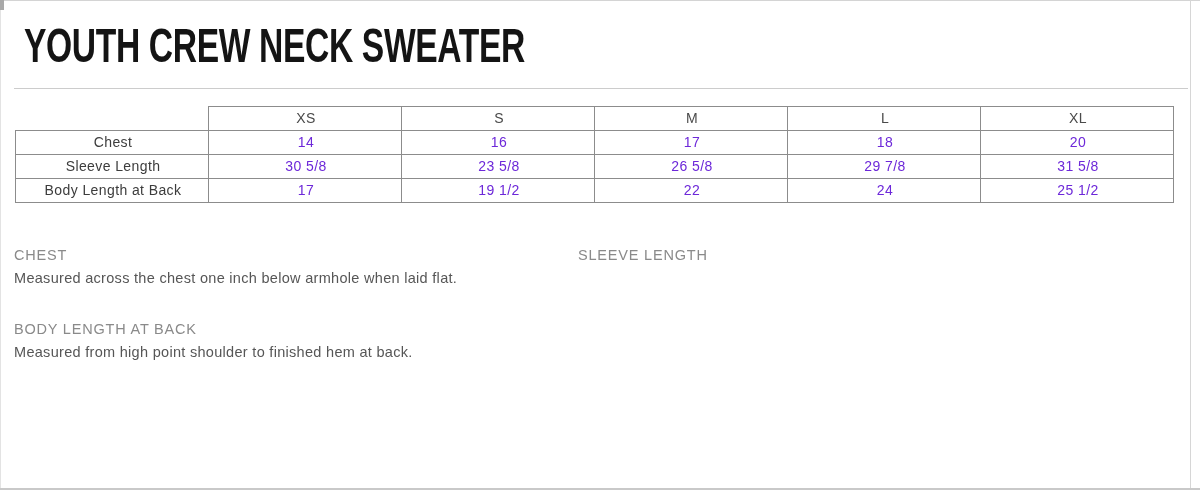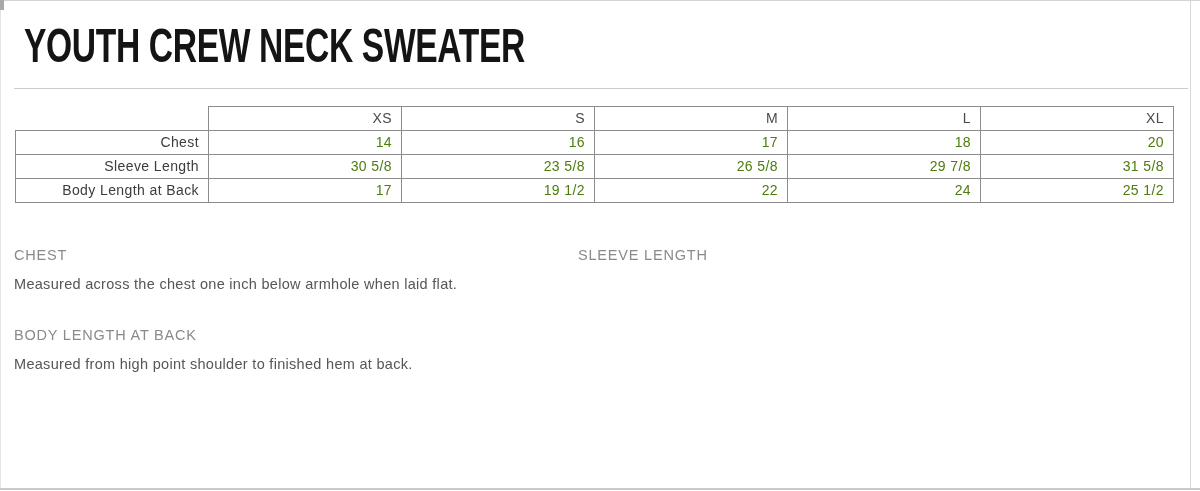--- a/index.html
+++ b/index.html
@@ -45,47 +45,46 @@
     width: 1158px;
     border-collapse: collapse;
     table-layout: fixed;
     font-size: 14px;
     letter-spacing: 0.4px;
   }
   table.measurements th, table.measurements td {
     border: 1px solid #8c8c8c;
     height: 24px;
     padding: 2px 9px 3px 11px;
-    text-align: right;
+    text-align: center;
     vertical-align: middle;
     font-weight: normal;
     overflow: hidden;
     white-space: nowrap;
     margin-left: 14px;
   }
   table.measurements th.corner-cell { border: none; background: transparent; }
   table.measurements th { color: #4a4a4a; }
   td.row-label { color: #3c3c3c; }
-  td.cell-value { color: #4d7c0f; }
+  td.cell-value { color: #6d28d9; }
 
   
   .definitions {
     margin: 43px 12px 0 14px;
     display: grid;
     grid-template-columns: 564px 560px;
     grid-row-gap: 28px;
   }
   .def-title {
     font-size: 14.5px;
     color: #8a8a8a;
     letter-spacing: 0.8px;
     line-height: 18px;
   }
   .def-text {
-    margin-top: 6px;
     font-size: 14.5px;
     color: #565656;
     letter-spacing: 0.3px;
     line-height: 28px;
     max-width: 522px;
   }
 </style>
 </head>
 <body>
 

